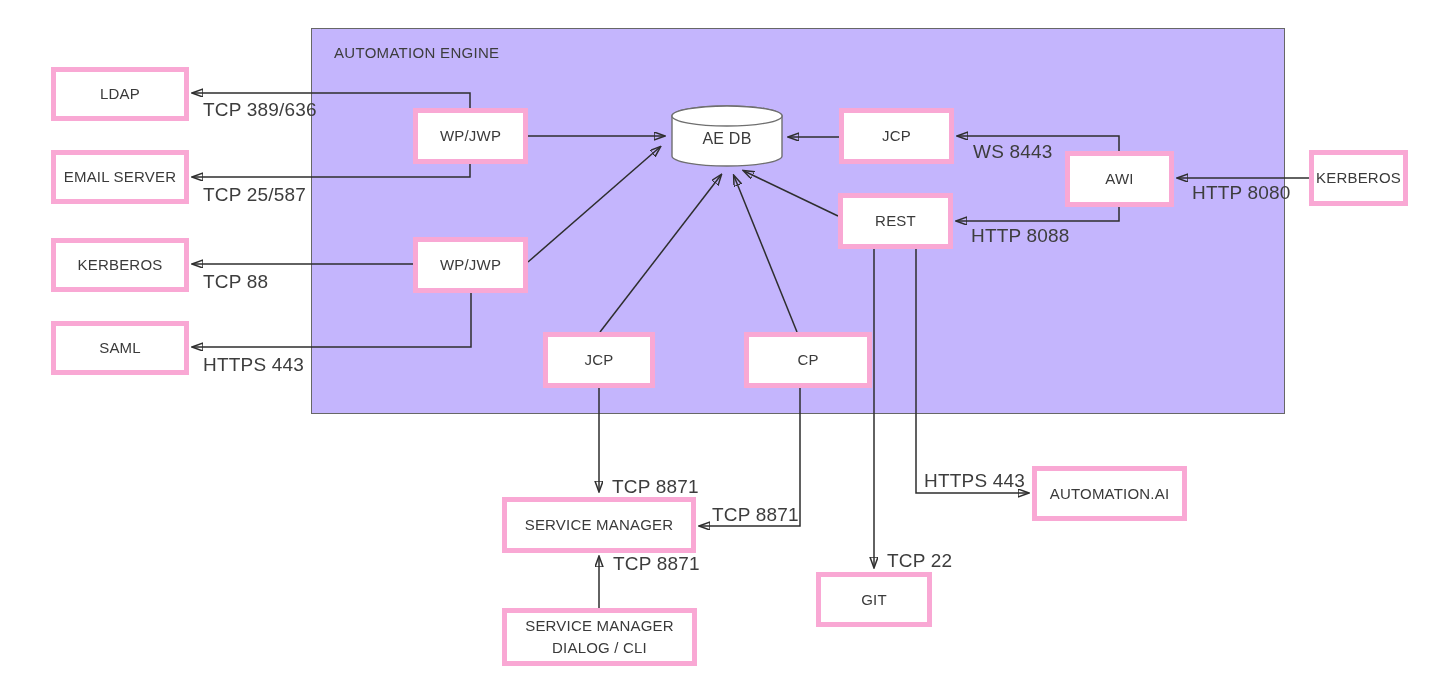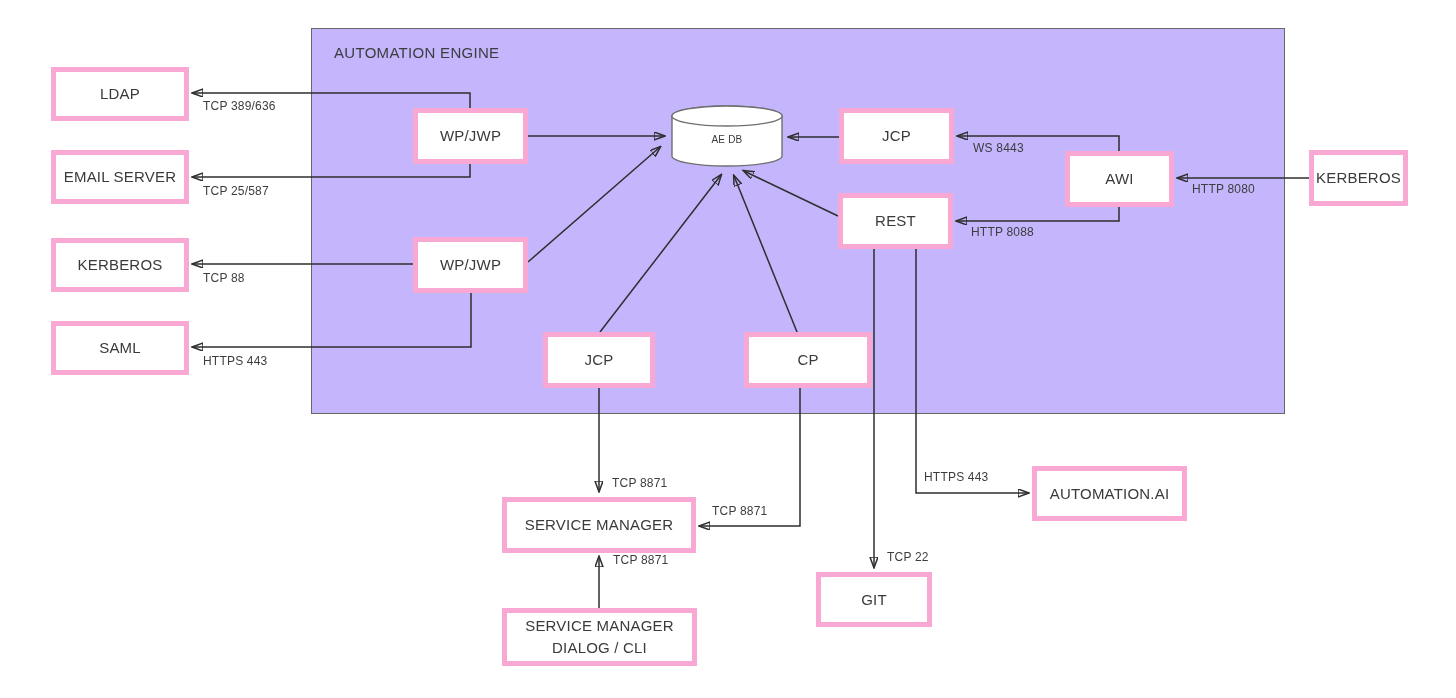--- a/index.html
+++ b/index.html
@@ -20,26 +20,26 @@
     display:flex;align-items:center;justify-content:center;text-align:center;
     font-size:15px;color:#3a3a3a;letter-spacing:.2px;line-height:1.45;z-index:3;
   }
   .node.multiline{flex-direction:column;}
   #node-ae-db{
     position:absolute;left:671px;top:105px;width:112px;height:62px;z-index:3;
   }
   #node-ae-db .db-label{
     position:absolute;left:0;top:9px;width:112px;height:50px;
     display:flex;align-items:center;justify-content:center;
-    font-size:10px;color:#3a3a3a;letter-spacing:.2px;
+    font-size:16px;color:#3a3a3a;letter-spacing:.2px;
   }
   #edges{position:absolute;left:0;top:0;width:1456px;height:698px;z-index:2;}
   #edges path{fill:none;stroke:#2e2e2e;stroke-width:1.5;}
   .edge-label{
-    position:absolute;font-size:12px;color:#3d3d3d;white-space:nowrap;
+    position:absolute;font-size:19px;color:#3d3d3d;white-space:nowrap;
     letter-spacing:.2px;z-index:4;
   }
 </style>
 </head>
 <body>
 
 <div id="canvas">
 
   <div id="engine">
     <div id="engine-title">AUTOMATION ENGINE</div>

